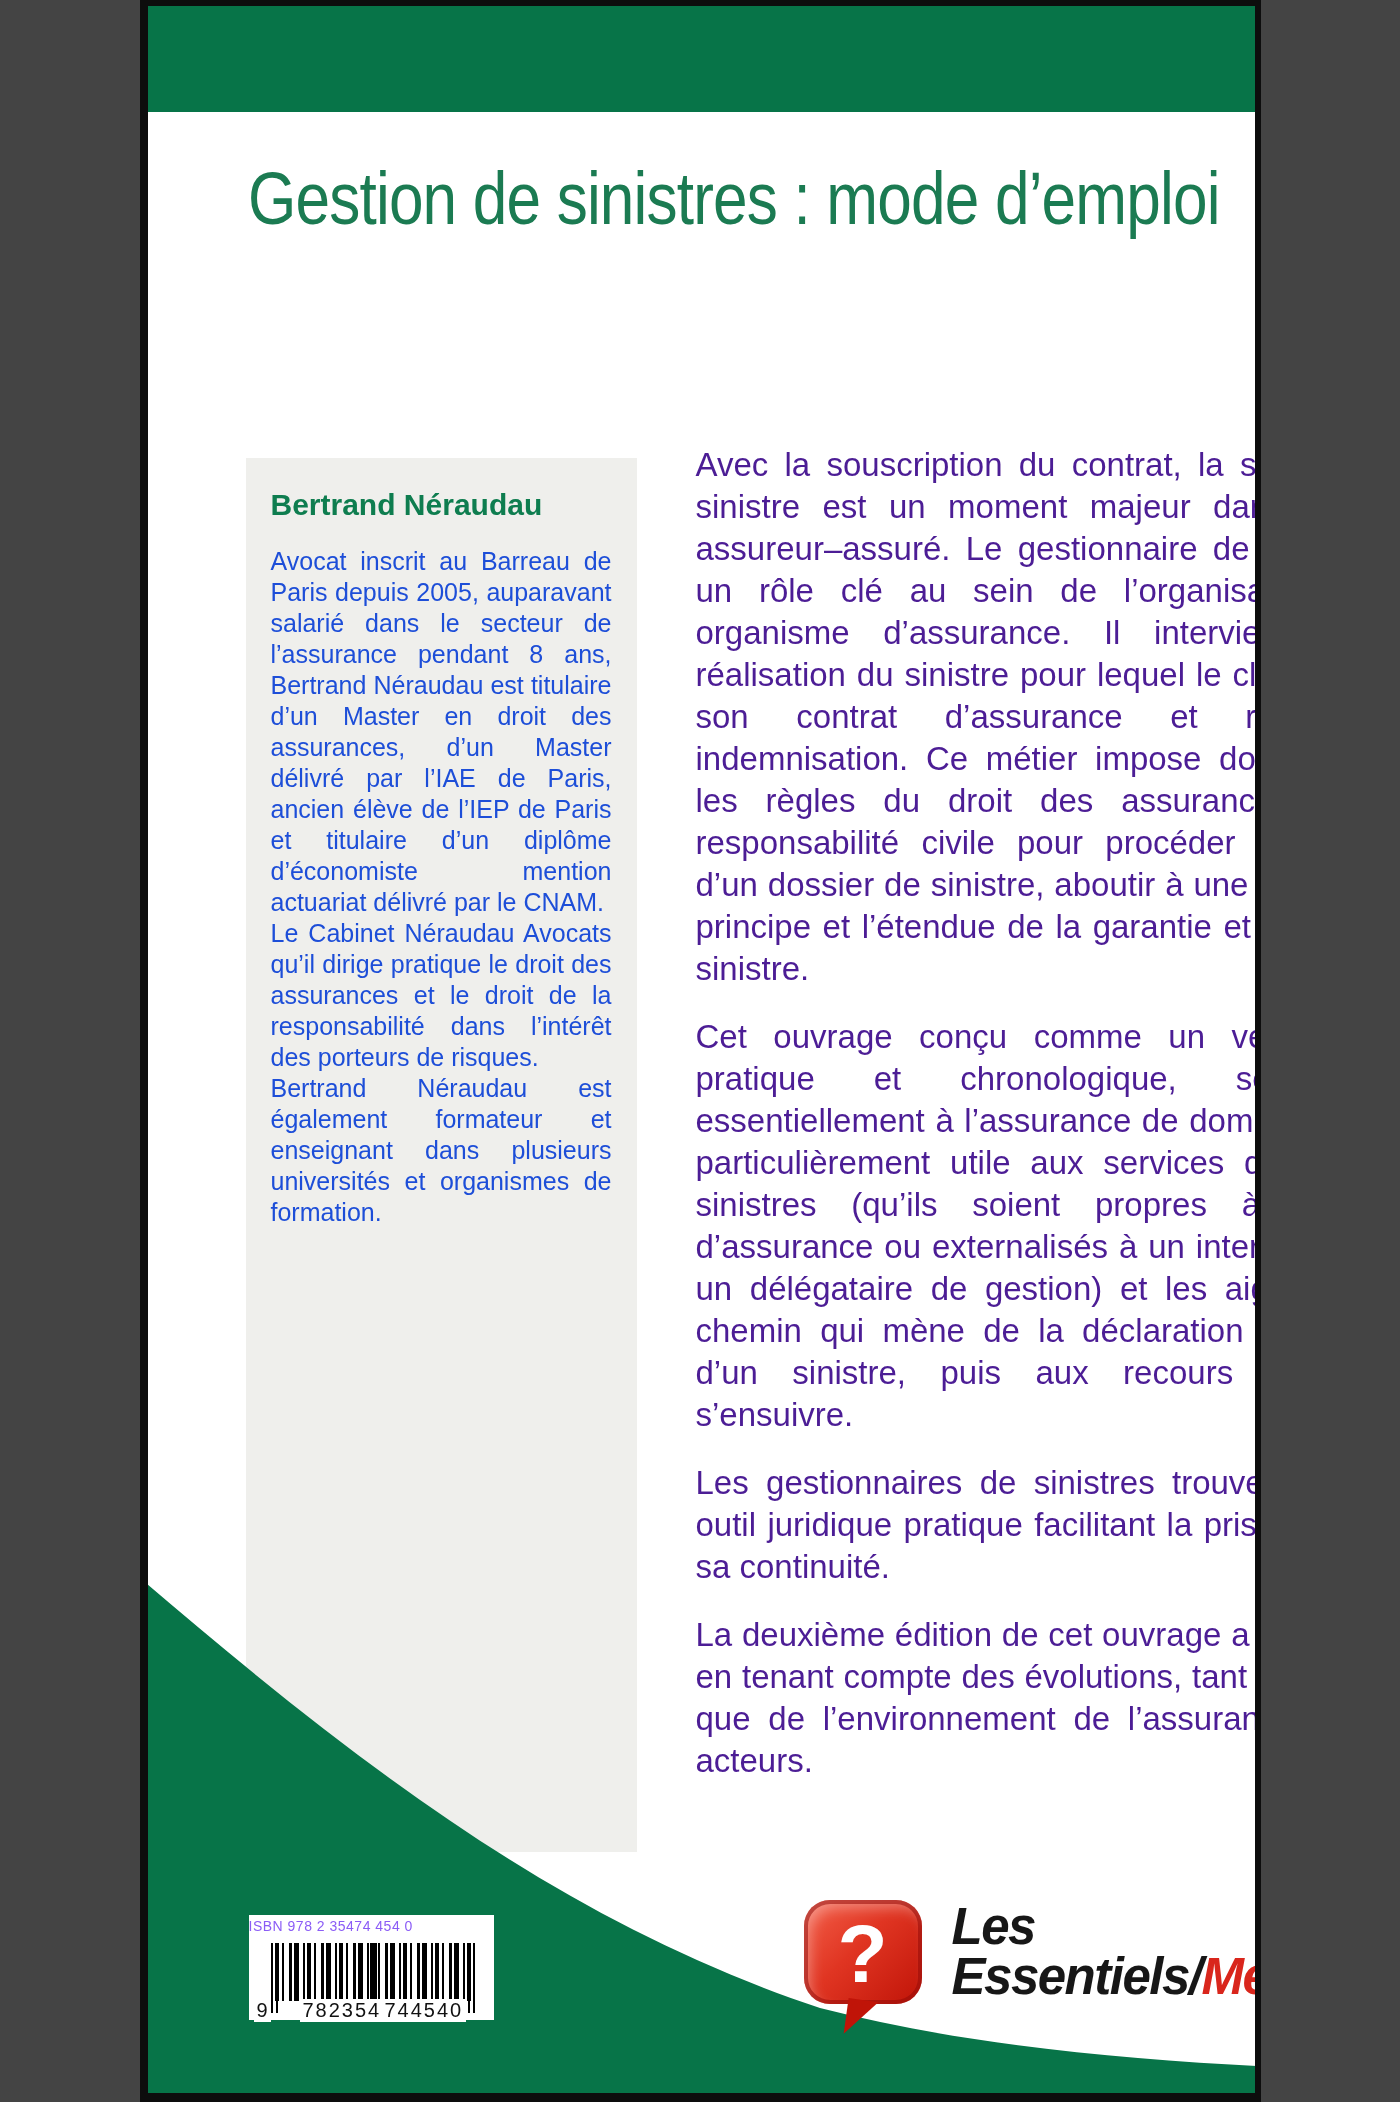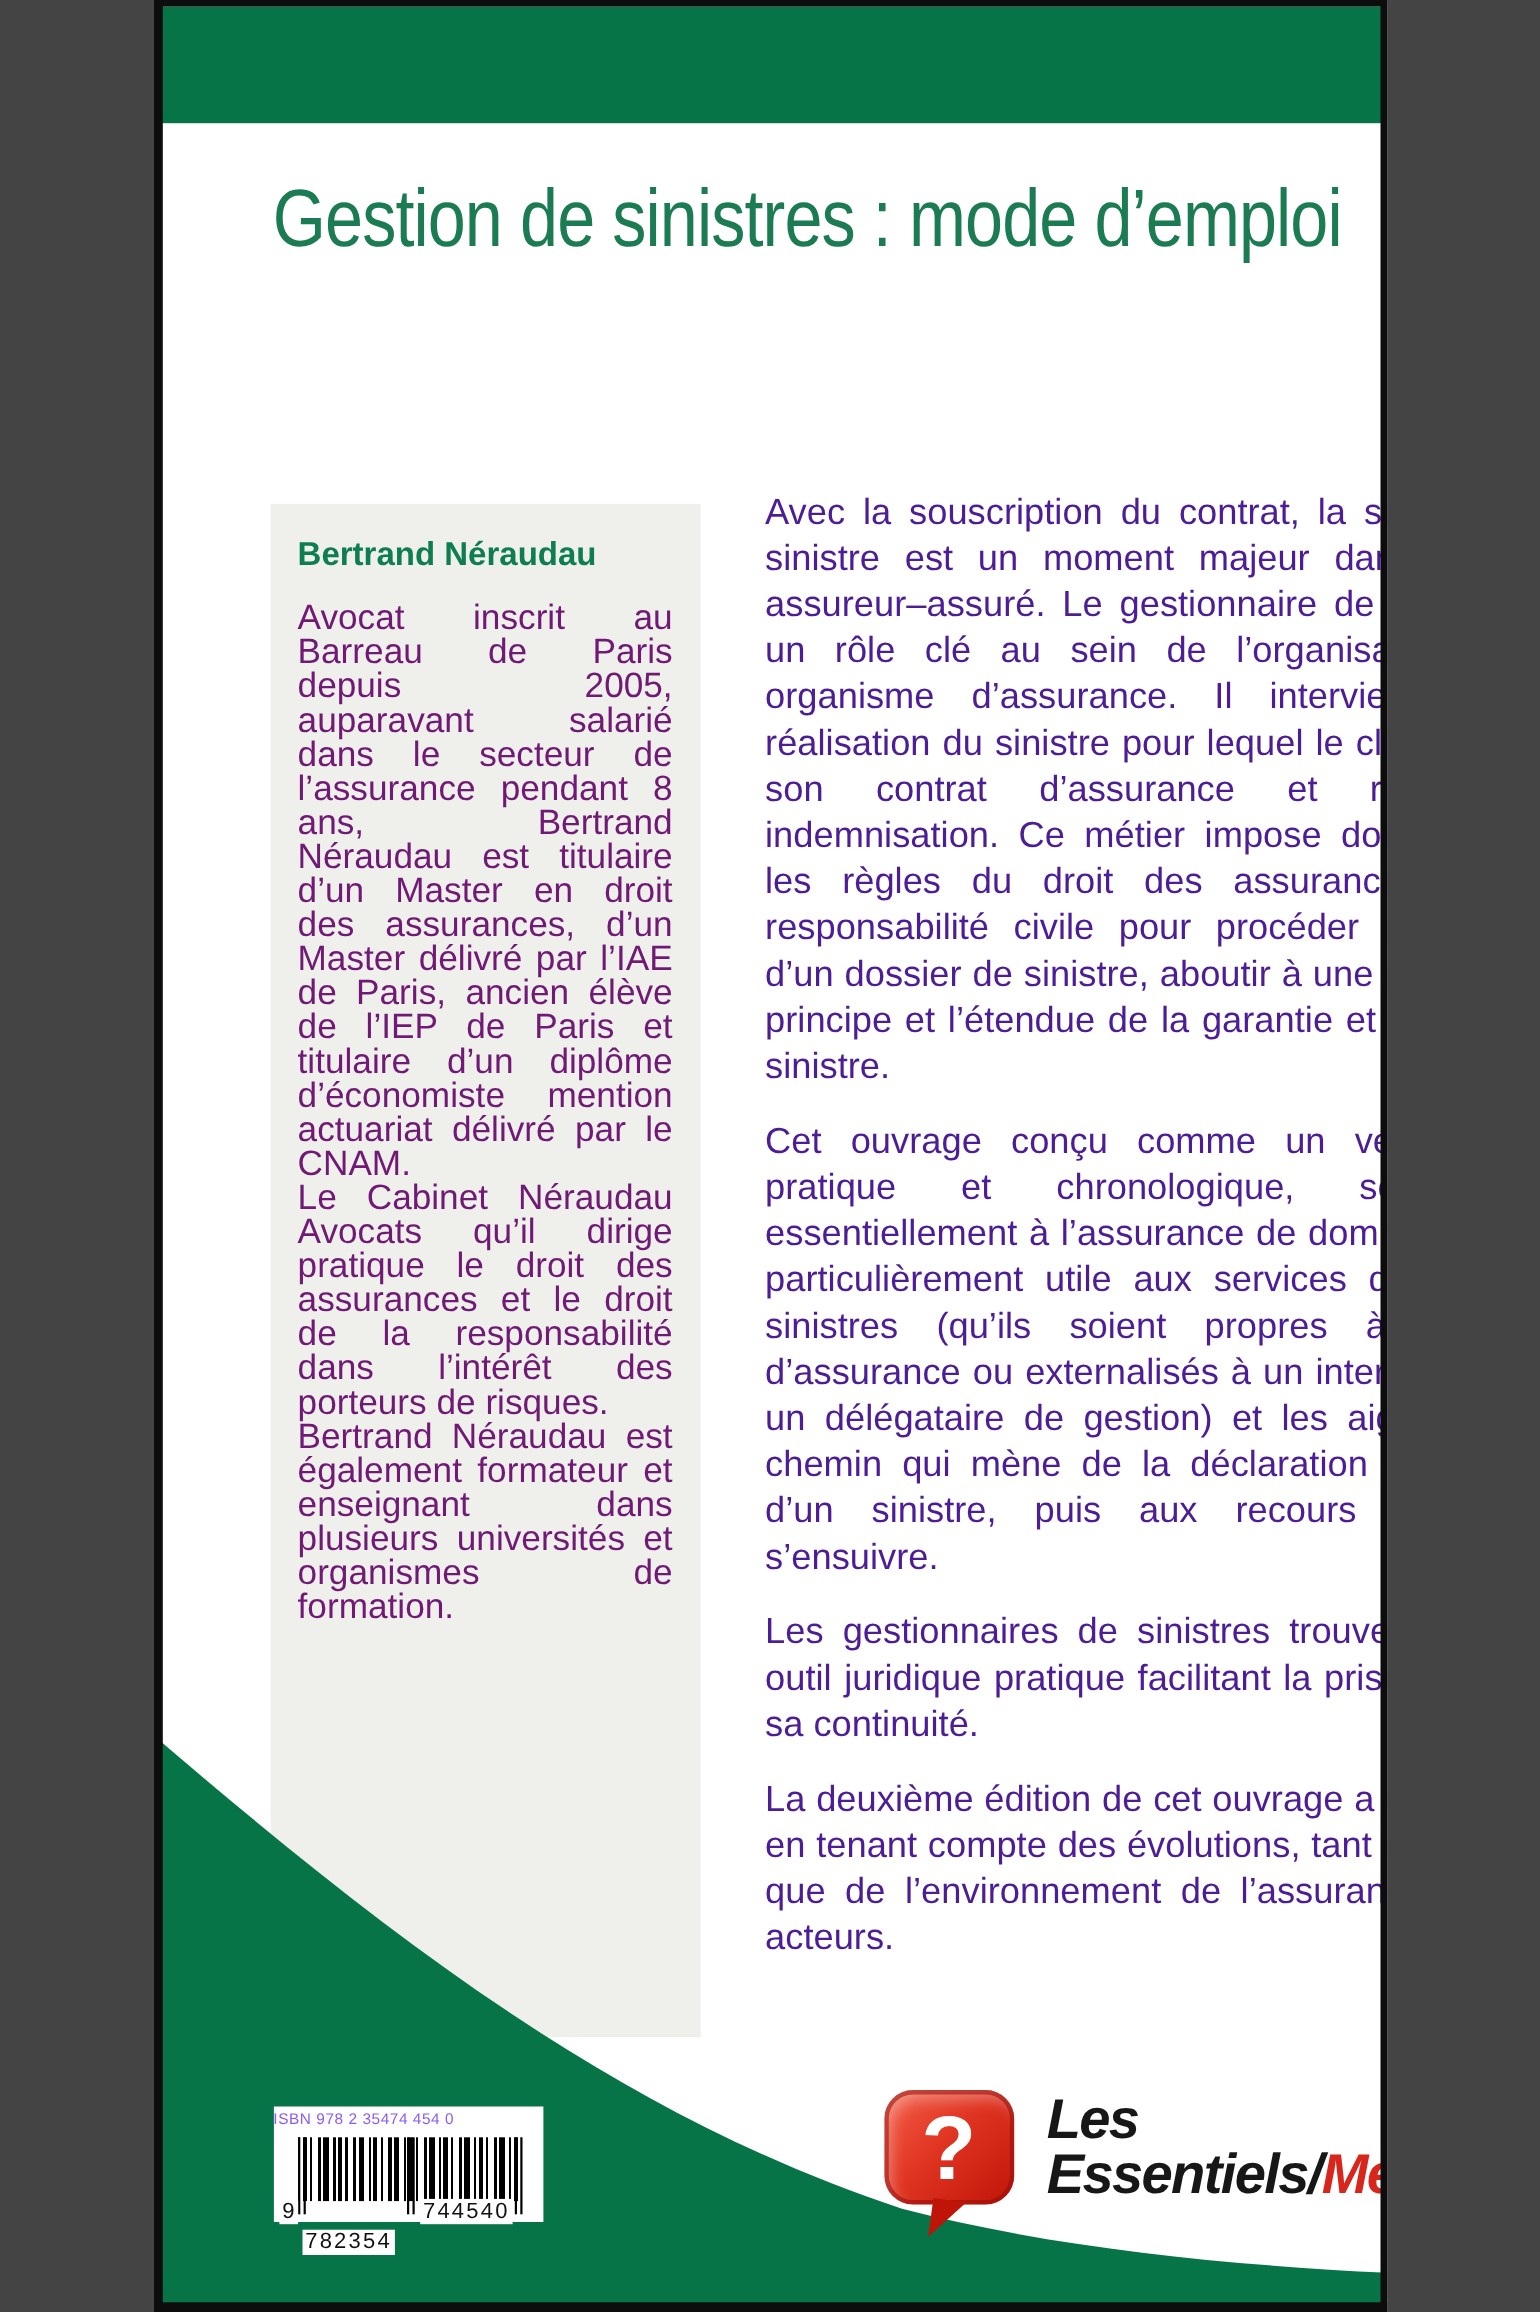--- a/index.html
+++ b/index.html
@@ -24,21 +24,21 @@
     transform:scaleX(.84);transform-origin:left top;white-space:nowrap;
   }
   
   .author-box{
     position:absolute;left:106px;top:458px;width:391px;height:1394px;
     background:#efefec;z-index:1;box-sizing:border-box;
     padding:30px 25px 0 25px;
   }
   .author-heading{font-size:30px;font-weight:bold;margin:0 0 24px 0;}
   .author-box p{
-    margin:0;font-size:32px;line-height:31px;color:#701a75;
+    margin:0;font-size:25px;line-height:31px;color:#1d4ed8;
     text-align:justify;
   }
   
   .synopsis{
     position:absolute;left:556px;top:444px;width:768px;z-index:1;
   }
   .synopsis p{
     margin:0 0 26px 0;font-size:33px;line-height:42px;color:#4c1d95;
     text-align:justify;
   }
@@ -66,21 +66,21 @@
       #000 11px 13px,#fff 13px 18px,#000 18px 21px,#fff 21px 23px,
       #000 23px 28px,#fff 28px 32px);
   }
   .guard{position:absolute;top:28px;width:2px;height:70px;background:#000;}
   .g1{left:22px;} .g2{left:27px;} .g3{left:121px;} .g4{left:126px;} .g5{left:219px;} .g6{left:224px;}
   .isbn-digits{
     position:absolute;left:0;top:84px;width:100%;height:21px;
     font-size:20px;color:#111;
   }
   .isbn-digits span{position:absolute;background:#fff;padding:0 3px;}
-  .d0{left:5px;} .d1{left:26px;letter-spacing:2px;margin-top:28px;} .d2{left:133px;letter-spacing:2px;}
+  .d0{left:5px;} .d1{left:51px;letter-spacing:2px;} .d2{left:133px;letter-spacing:2px;}
   
   .logo{position:absolute;left:664px;top:1900px;z-index:10;}
   .bubble{
     position:absolute;left:0;top:0;width:118px;height:104px;
     border-radius:26px;
     background:linear-gradient(135deg,#f4604a 0%,#e03522 45%,#c01408 100%);
     box-shadow:inset 0 0 0 4px rgba(150,10,5,.55), inset 6px 8px 14px rgba(255,255,255,.35);
   }
   .bubble-q{
     position:absolute;left:0;top:6px;width:118px;height:96px;

